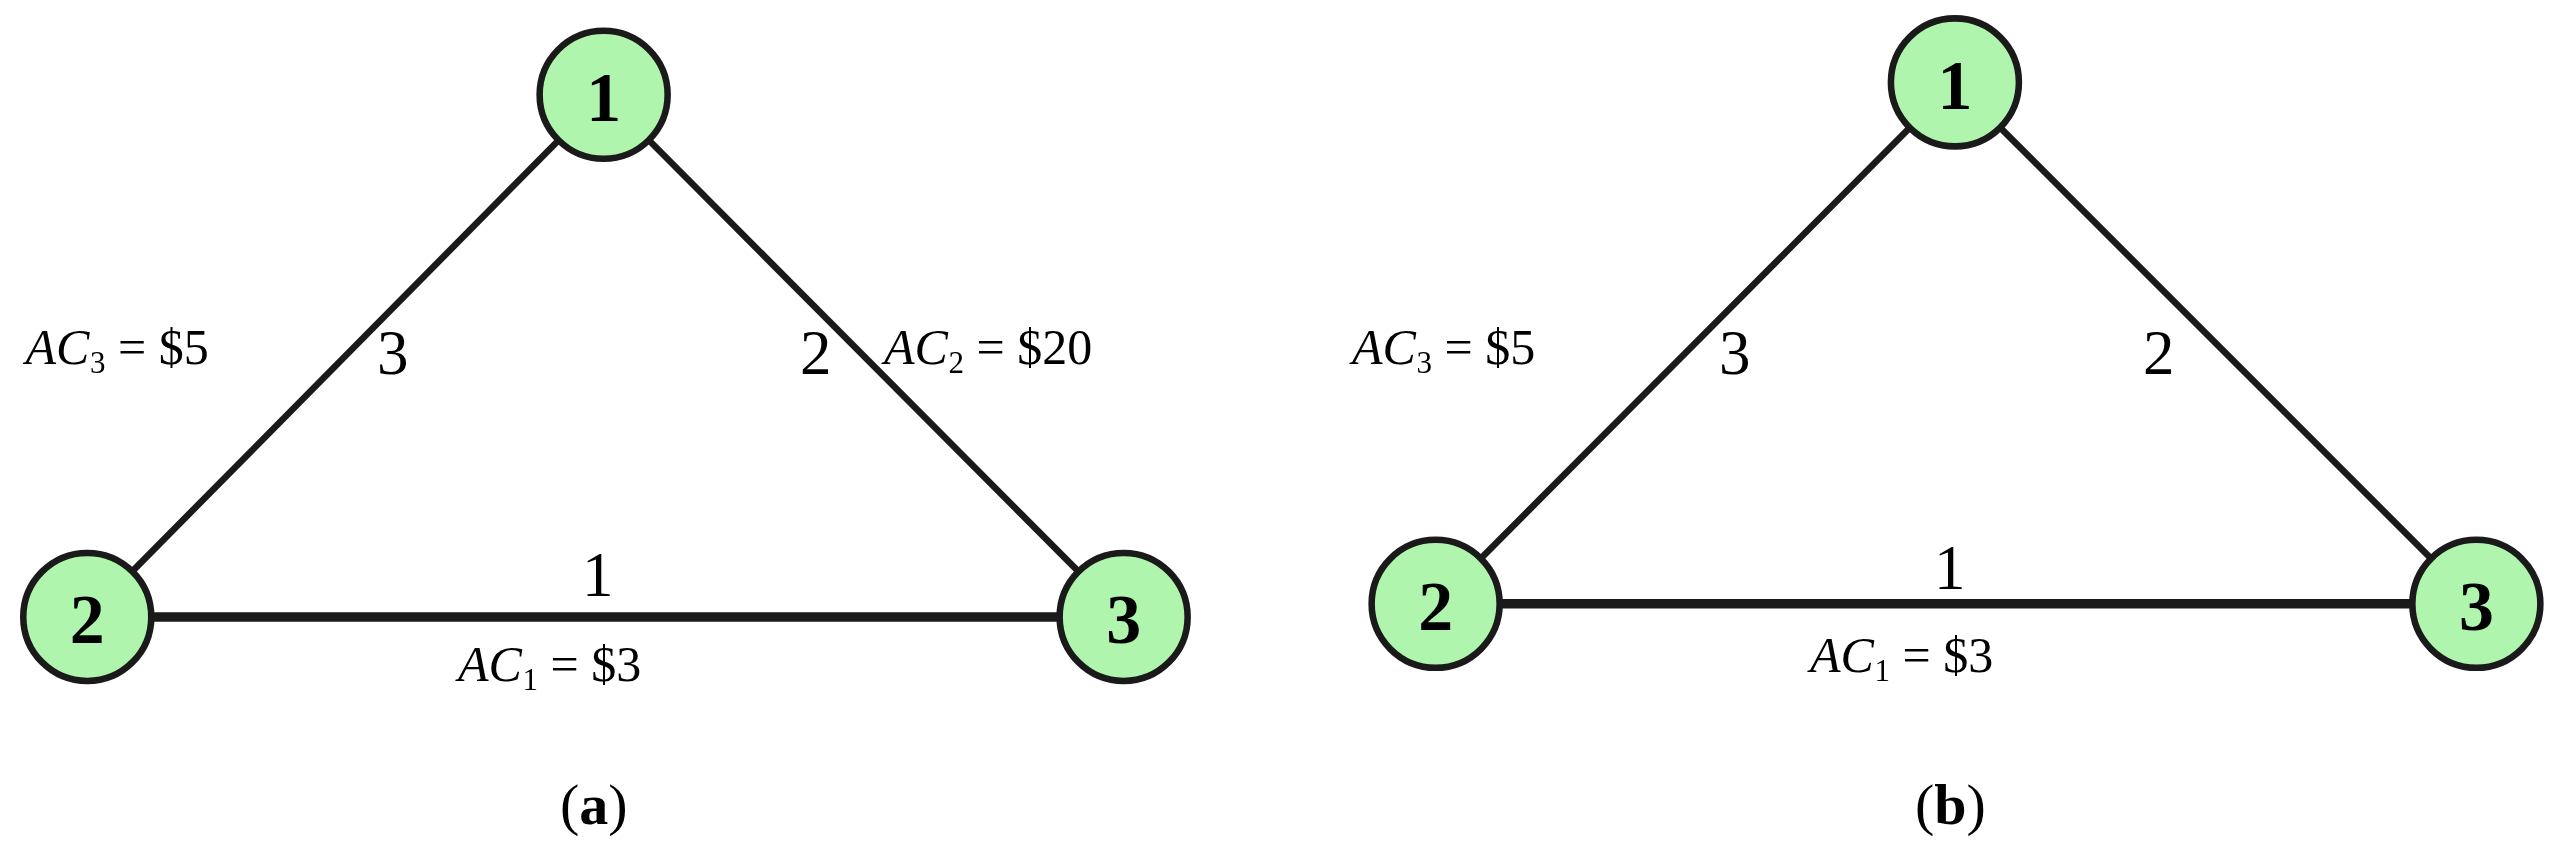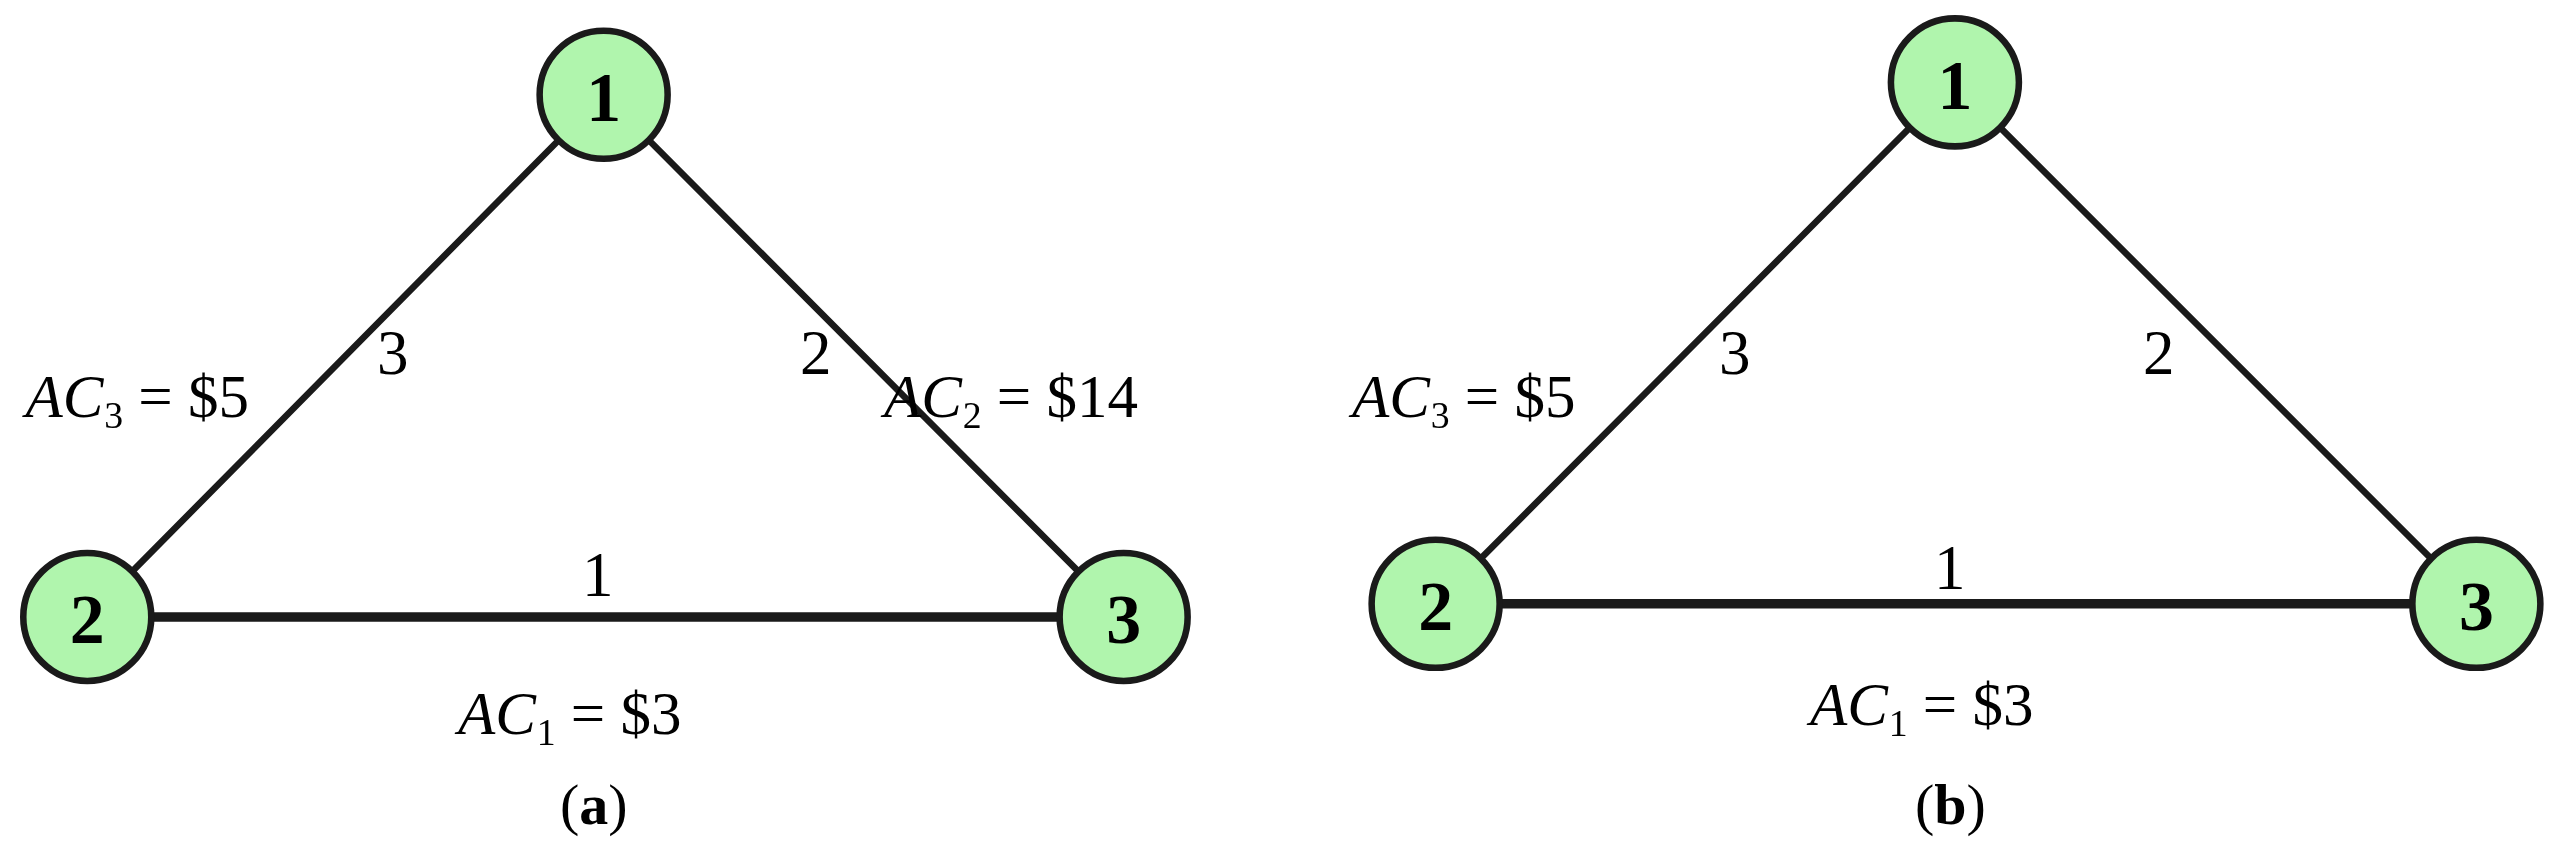--- a/index.html
+++ b/index.html
@@ -43,23 +43,22 @@
 
   
   .lbl {
     position: absolute;
     white-space: nowrap;
     color: #000000;
     font-family: "Liberation Serif", "DejaVu Serif", serif;
     line-height: 1;
   }
   .math {
-    font-size: 61px;
+    font-size: 50px;
     font-style: italic;
-    margin-top: 44px;
   }
   .math .up {
     font-style: normal;
   }
   .math sub {
     font-size: 0.62em;
     font-style: normal;
     vertical-align: -0.28em;
     padding-left: 0.7px;
   }
@@ -107,21 +106,21 @@
         <text class="node-label" x="1545" y="852">3</text>
       </g>
     </svg>
 
     <div class="lbl math" style="left:25.5px; top:322px;"><span>AC</span><sub>3</sub><span class="up">&nbsp;</span><span class="up">=</span><span class="up">&nbsp;</span><span class="up">$5</span></div>
 
     <div class="lbl edge-num" style="left:377px; top:322px;">3</div>
 
     <div class="lbl edge-num" style="left:800px; top:322px;">2</div>
 
-    <div class="lbl math" style="left:884px; top:322px;"><span>AC</span><sub>2</sub><span class="up">&nbsp;</span><span class="up">=</span><span class="up">&nbsp;</span><span class="up">$14</span></div>
+    <div class="lbl math" style="left:884px; top:322px;"><span>AC</span><sub>2</sub><span class="up">&nbsp;</span><span class="up">=</span><span class="up">&nbsp;</span><span class="up">$20</span></div>
 
     <div class="lbl edge-num" style="left:582px; top:544px;">1</div>
 
     <div class="lbl math" style="left:458px; top:639px;"><span>AC</span><sub>1</sub><span class="up">&nbsp;</span><span class="up">=</span><span class="up">&nbsp;</span><span class="up">$3</span></div>
 
     <div class="caption" style="left:560px; top:771px;"><span class="paren">(</span><b>a</b><span class="paren">)</span></div>
   </div>
 
   <div class="panel right">
 

